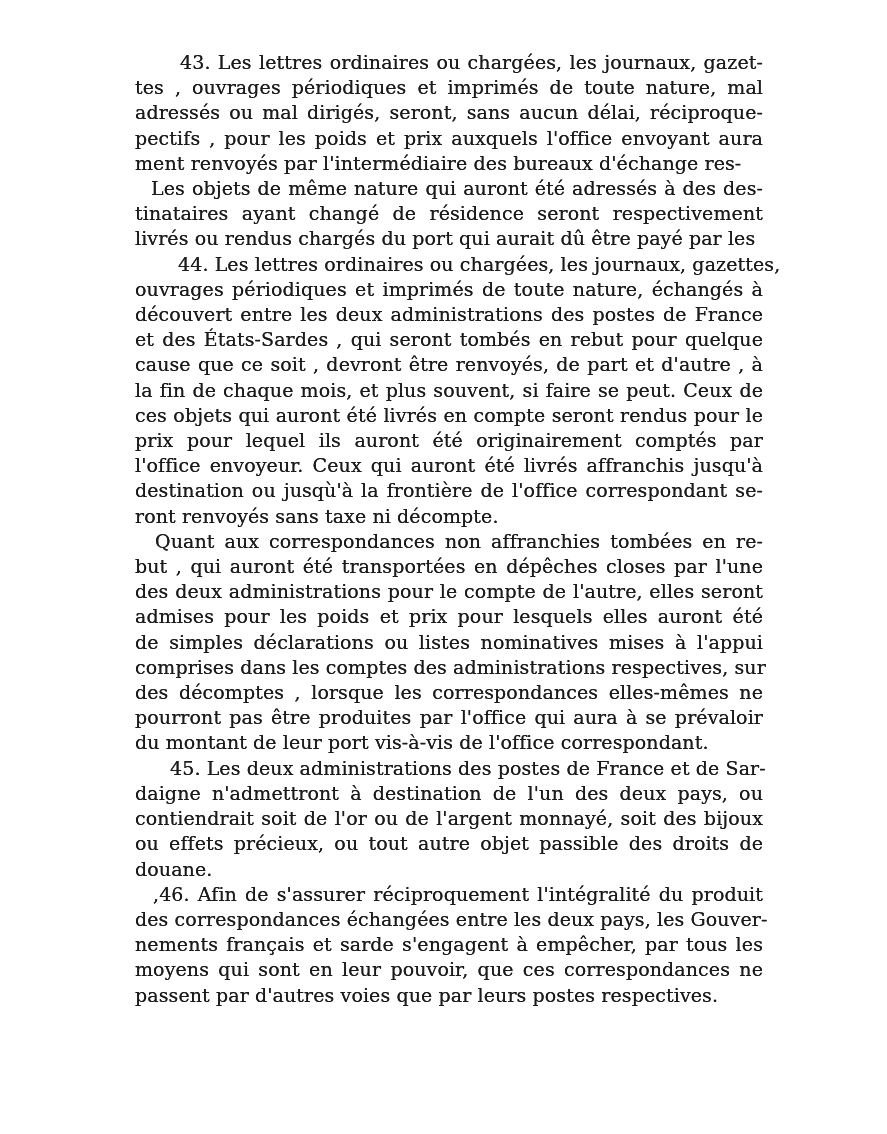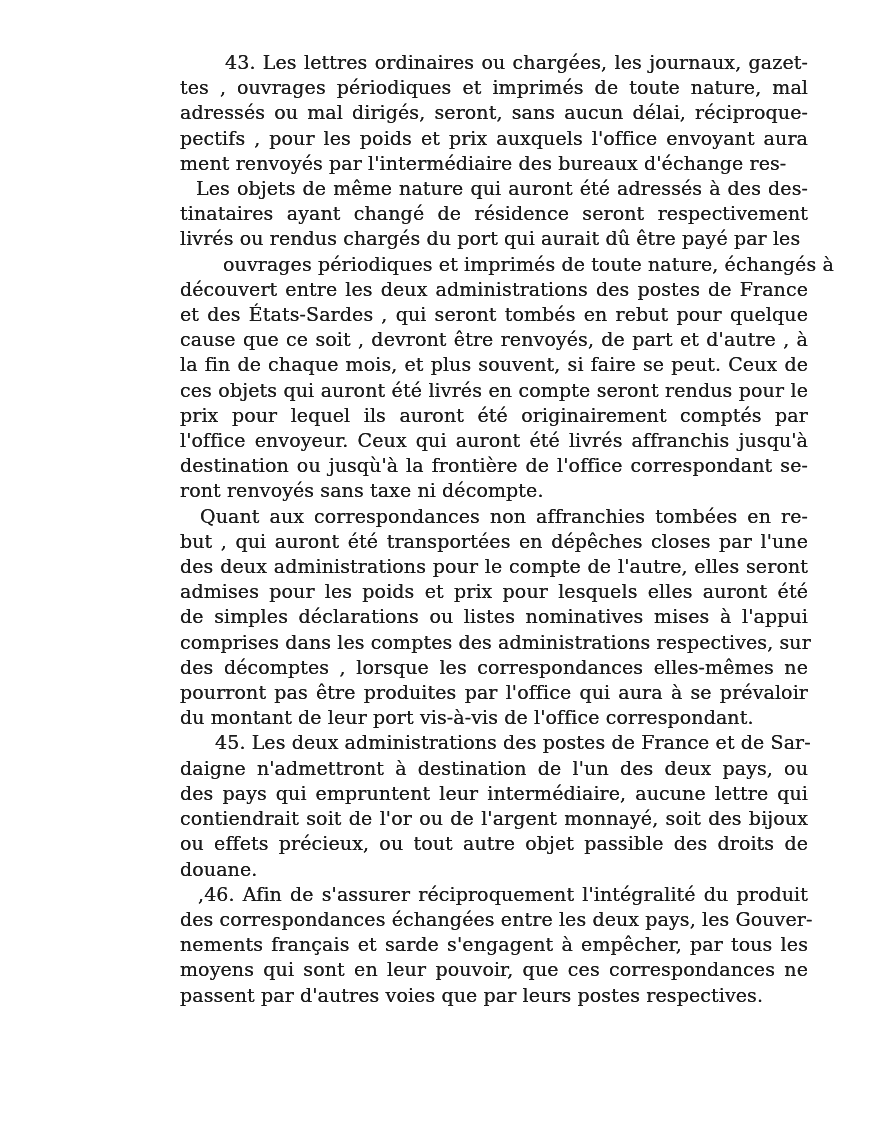--- a/index.html
+++ b/index.html
@@ -17,21 +17,20 @@
   .text-column {
     position: absolute;
     left: 135px;
     top: 50px;
     width: 628px;
     font-family: "DejaVu Serif", "Liberation Serif", serif;
     font-size: 19px;
     line-height: 25.2px;
     color: #1b1b1b;
     text-shadow: 0 0 0.5px rgba(10,10,10,0.85);
-    margin-left: 45px;
   }
   .para {
     margin: 0;
     padding: 0;
   }
   .line {
     display: block;
     text-align: justify;
     text-align-last: justify;
     white-space: nowrap;
@@ -55,20 +54,21 @@
         <span class="line">adressés ou mal dirigés, seront, sans aucun délai, réciproque-</span>
         <span class="line">pectifs , pour les poids et prix auxquels l'office envoyant aura</span>
         <span class="line">ment renvoyés par l'intermédiaire des bureaux d'échange res-</span>
       </p>
     <p class="para" style="--ind:16px">
         <span class="line">Les objets de même nature qui auront été adressés à des des-</span>
         <span class="line">tinataires ayant changé de résidence seront respectivement</span>
         <span class="line">livrés ou rendus chargés du port qui aurait dû être payé par les</span>
       </p>
     <p class="para" style="--ind:43px">
+        <span class="line">44. Les lettres ordinaires ou chargées, les journaux, gazettes,</span>
         <span class="line">ouvrages périodiques et imprimés de toute nature, échangés à</span>
         <span class="line">découvert entre les deux administrations des postes de France</span>
         <span class="line">et des États-Sardes , qui seront tombés en rebut pour quelque</span>
         <span class="line">cause que ce soit , devront être renvoyés, de part et d'autre , à</span>
         <span class="line">la fin de chaque mois, et plus souvent, si faire se peut. Ceux de</span>
         <span class="line">ces objets qui auront été livrés en compte seront rendus pour le</span>
         <span class="line">prix pour lequel ils auront été originairement comptés par</span>
         <span class="line">l'office envoyeur. Ceux qui auront été livrés affranchis jusqu'à</span>
         <span class="line">destination ou jusqù'à la frontière de l'office correspondant se-</span>
         <span class="line">ront renvoyés sans taxe ni décompte.</span>
@@ -80,21 +80,20 @@
         <span class="line">admises pour les poids et prix pour lesquels elles auront été</span>
         <span class="line">de simples déclarations ou listes nominatives mises à l'appui</span>
         <span class="line">comprises dans les comptes des administrations respectives, sur</span>
         <span class="line">des décomptes , lorsque les correspondances elles-mêmes ne</span>
         <span class="line">pourront pas être produites par l'office qui aura à se prévaloir</span>
         <span class="line">du montant de leur port vis-à-vis de l'office correspondant.</span>
       </p>
     <p class="para" style="--ind:35px">
         <span class="line">45. Les deux administrations des postes de France et de Sar-</span>
         <span class="line">daigne n'admettront à destination de l'un des deux pays, ou</span>
-        <span class="line">des pays qui empruntent leur intermédiaire, aucune lettre qui</span>
         <span class="line">contiendrait soit de l'or ou de l'argent monnayé, soit des bijoux</span>
         <span class="line">ou effets précieux, ou tout autre objet passible des droits de</span>
         <span class="line">douane.</span>
       </p>
     <p class="para" style="--ind:18px">
         <span class="line">,46. Afin de s'assurer réciproquement l'intégralité du produit</span>
         <span class="line">des correspondances échangées entre les deux pays, les Gouver-</span>
         <span class="line">nements français et sarde s'engagent à empêcher, par tous les</span>
         <span class="line">moyens qui sont en leur pouvoir, que ces correspondances ne</span>
         <span class="line">passent par d'autres voies que par leurs postes respectives.</span>

